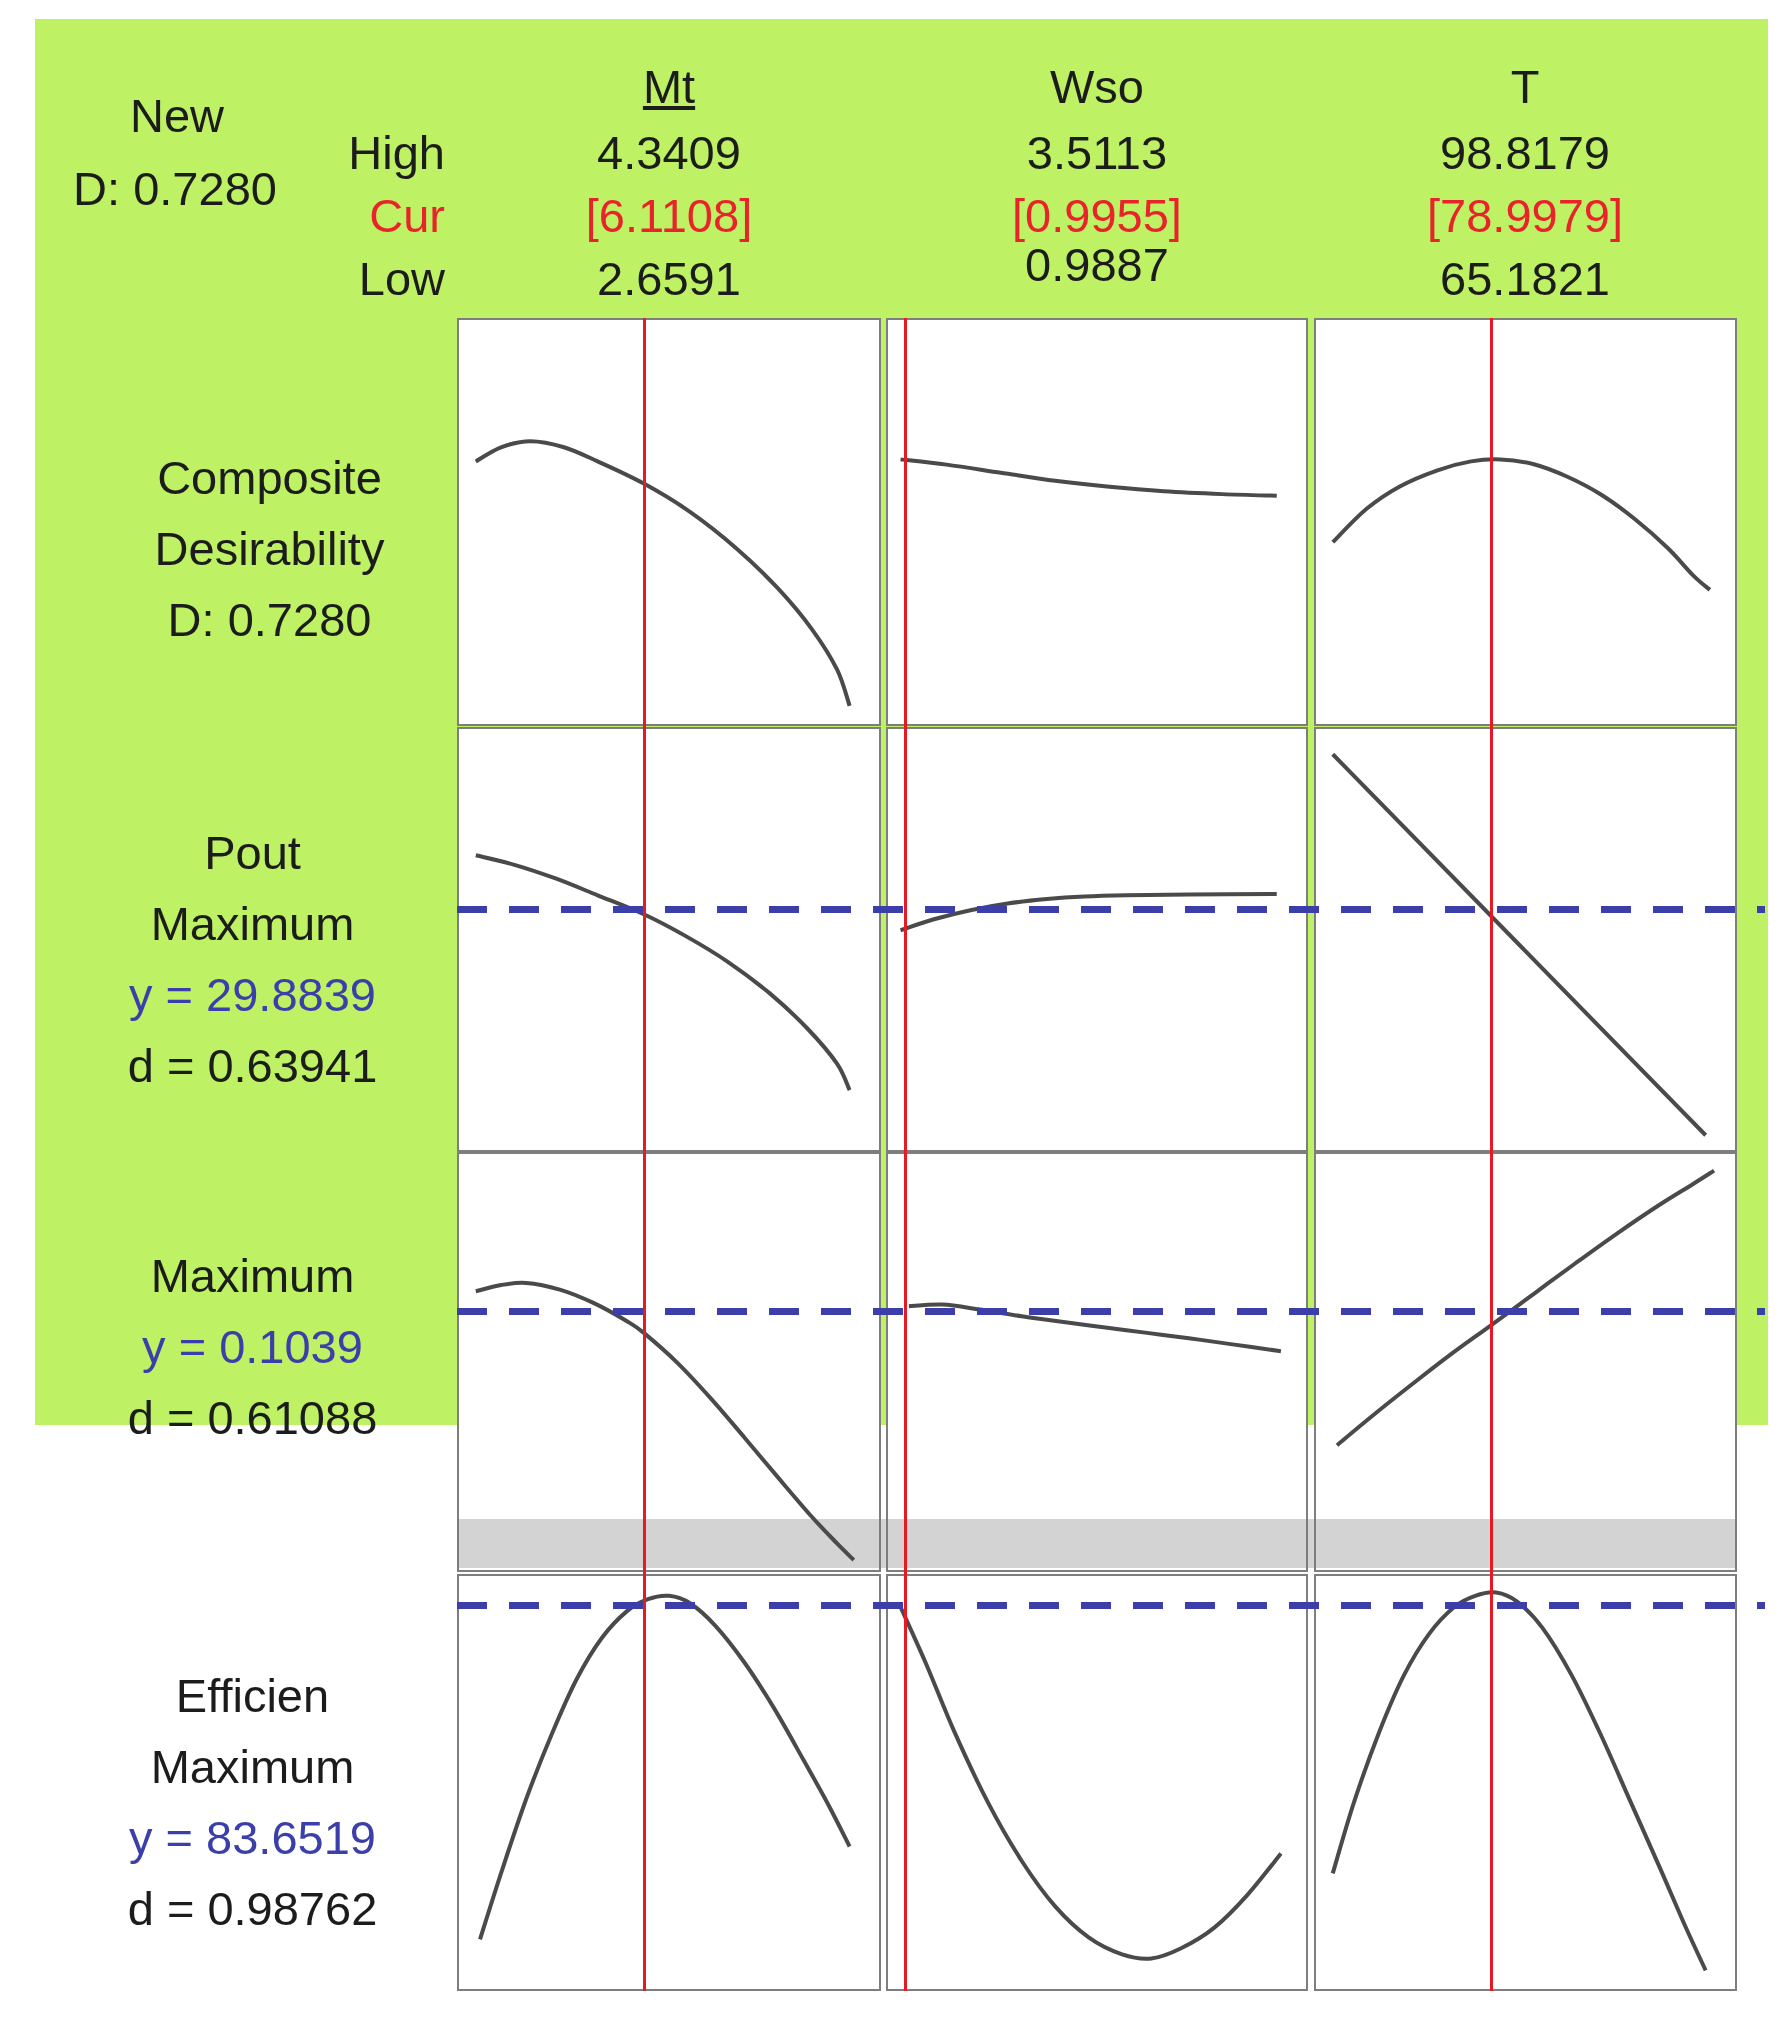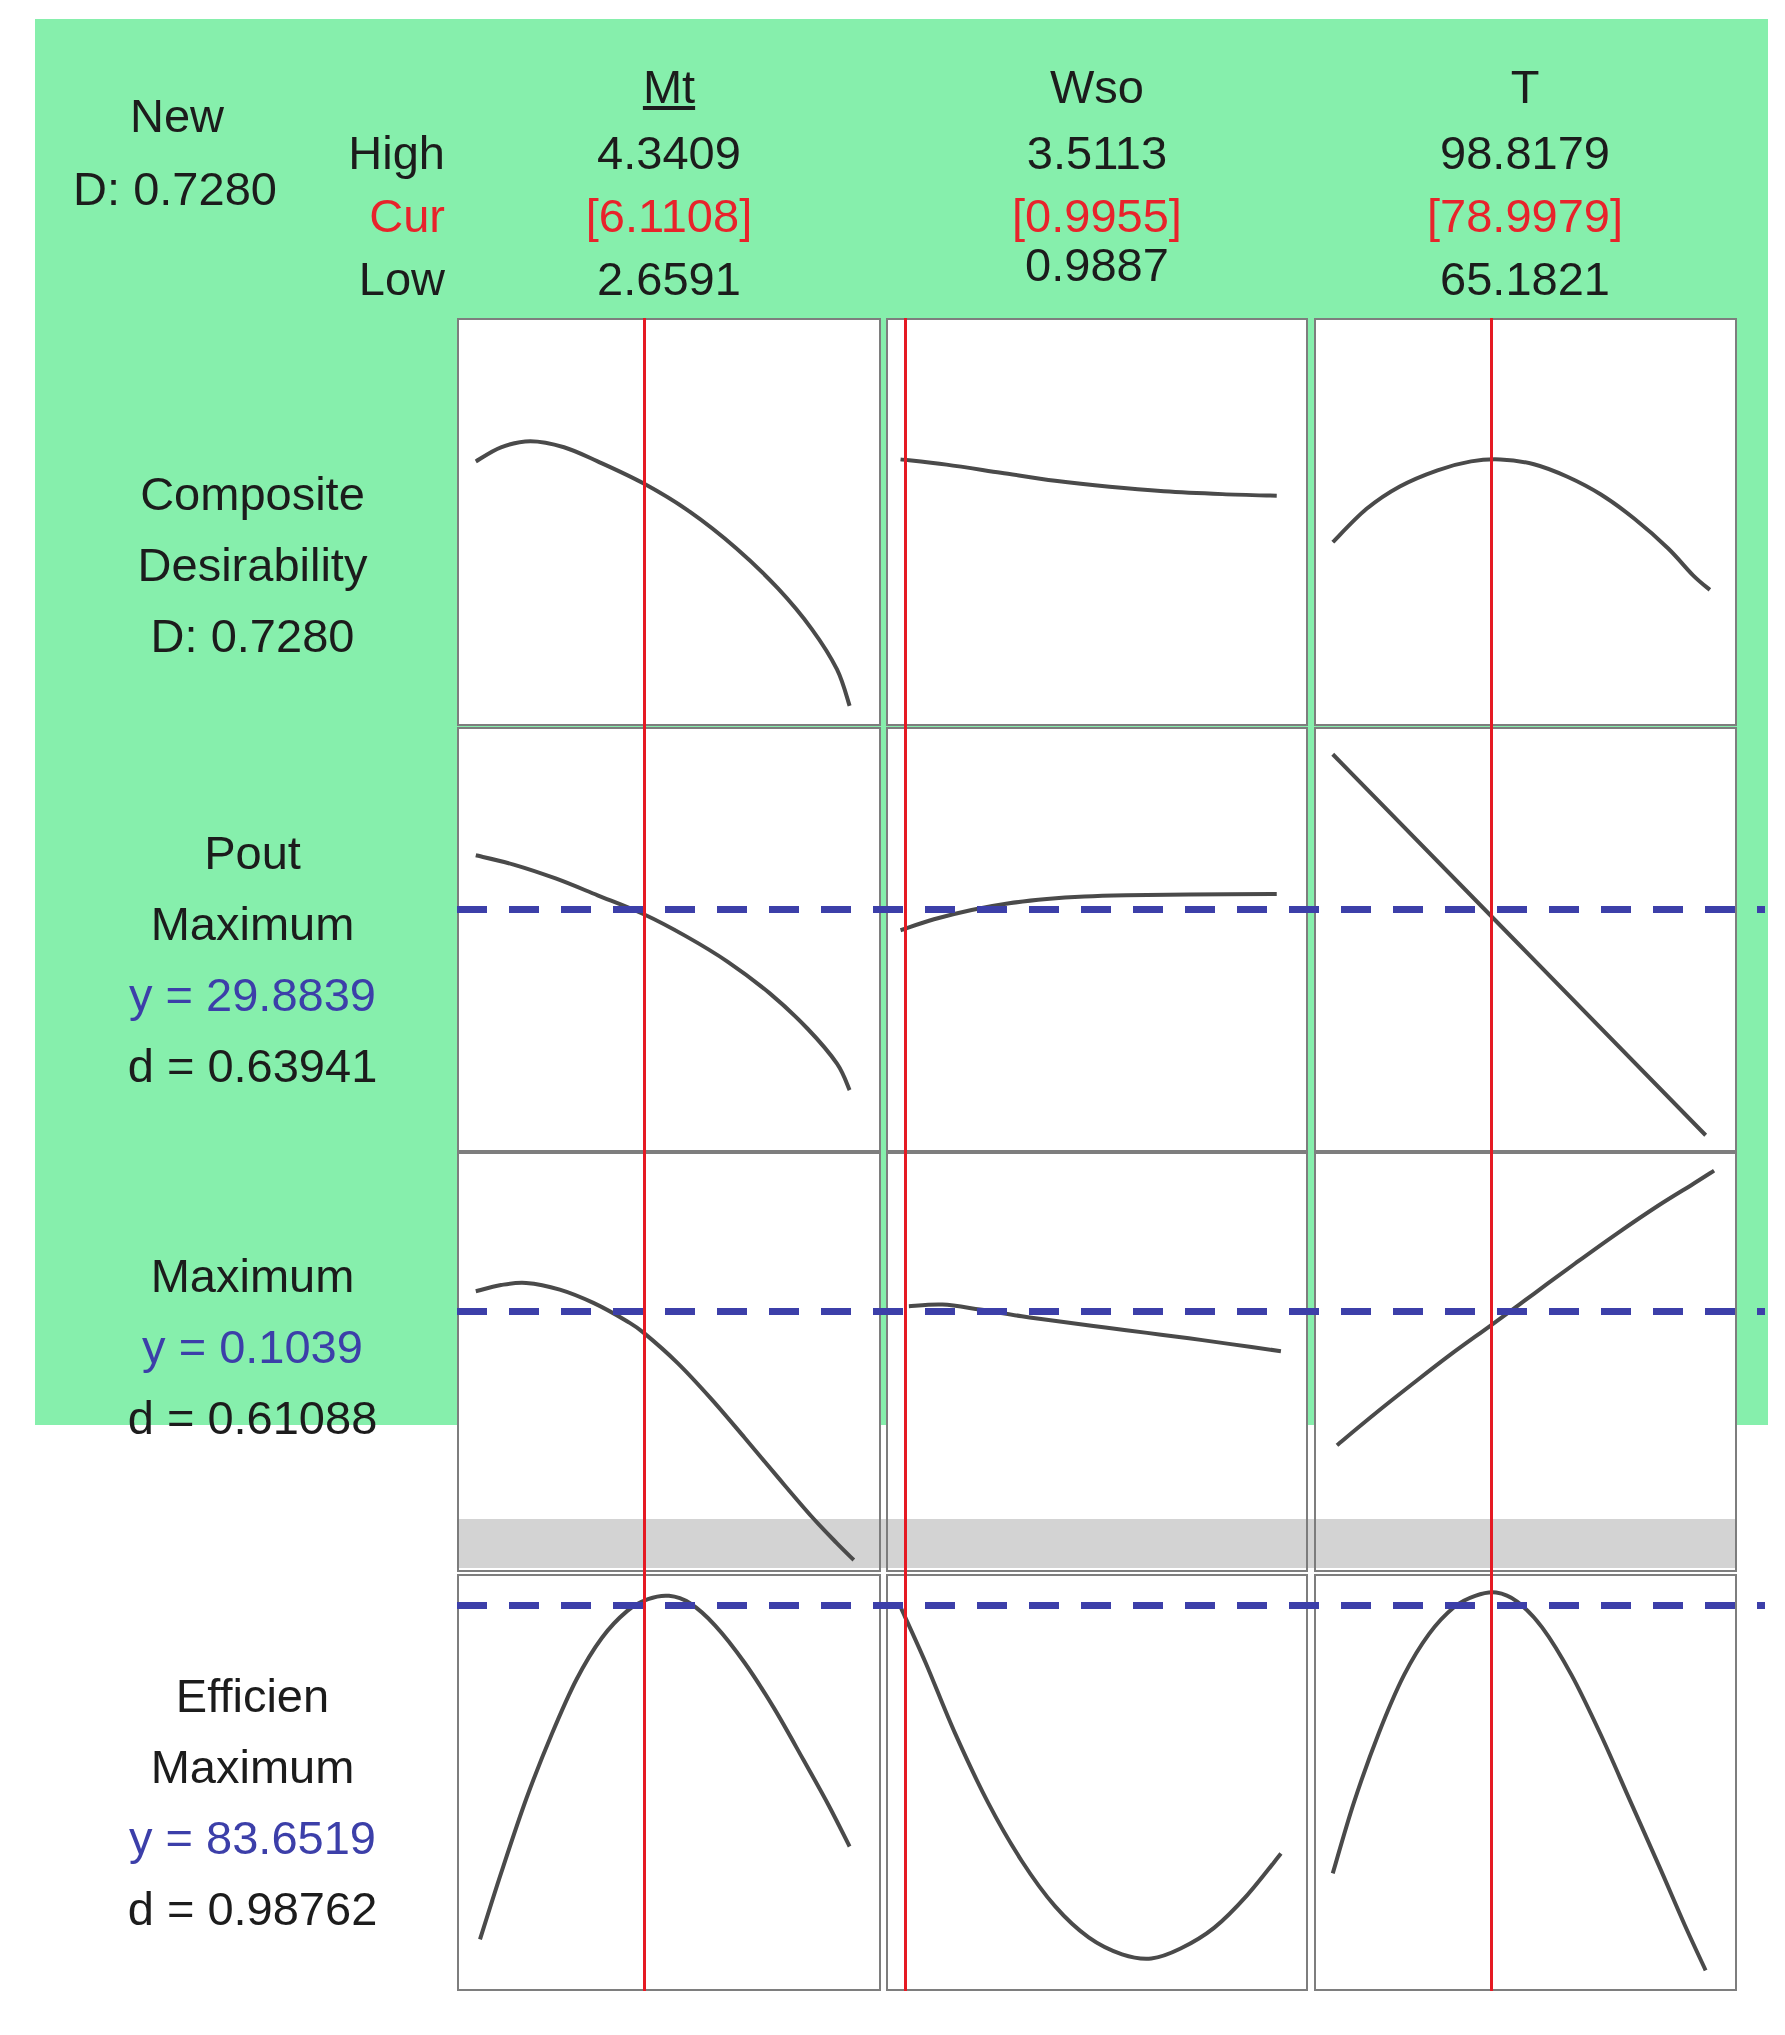--- a/index.html
+++ b/index.html
@@ -1,18 +1,18 @@
 <!DOCTYPE html>
 <html style="font-size:10px"><head>
 <meta charset="utf-8">
 <style>
   html,body{margin:0;padding:0;background:#ffffff;}
   #stage{position:absolute;top:0;left:0;width:1785px;height:2035px;background:#ffffff;
          font-family:"Liberation Sans", sans-serif;color:#1c1c1c;}
-  #panel{position:absolute;left:35px;top:19px;width:1733px;height:1406px;background:#86efac;}
+  #panel{position:absolute;left:35px;top:19px;width:1733px;height:1406px;background:#bef264;}
   .txt{position:absolute;font-size:47px;line-height:58px;white-space:nowrap;color:#1c1c1c;}
   .ctr{transform:translateX(-50%);}
   .rgt{transform:translateX(-100%);margin-left:32px;}
   .red-txt{color:#e8232b;}
   .blue-txt{color:#3c3fa9;}
   .rowlabel{position:absolute;left:0;width:435px;text-align:center;font-size:47px;line-height:71px;}
   .rowlabel div{white-space:nowrap;}
   .cell{position:absolute;background:#ffffff;border:2.5px solid #7e7e7e;box-sizing:border-box;}
   .cell svg{position:absolute;left:0;top:0;width:100%;height:100%;z-index:2;}
   .gray-band{position:absolute;background:rgba(120,120,120,0.33);z-index:1;}
@@ -41,21 +41,21 @@
     <div class="txt ctr" style="left:1062px;top:39px;">Wso</div>
     <div class="txt ctr" style="left:1062px;top:105px;">3.5113</div>
     <div class="txt ctr red-txt" style="left:1062px;top:168px;">[0.9955]</div>
     <div class="txt ctr" style="left:1062px;top:217px;">0.9887</div>
 
     <div class="txt ctr" style="left:1490px;top:39px;">T</div>
     <div class="txt ctr" style="left:1490px;top:105px;">98.8179</div>
     <div class="txt ctr red-txt" style="left:1490px;top:168px;">[78.9979]</div>
     <div class="txt ctr" style="left:1490px;top:231px;">65.1821</div>
 
-    <div class="rowlabel" style="top:439px;">
+    <div class="rowlabel" style="top:423px;padding-left:17px;">
       <div>Composite</div>
       <div>Desirability</div>
       <div>D: 0.7280</div>
     </div>
     <div class="rowlabel" style="top:798px;">
       <div>Pout</div>
       <div>Maximum</div>
       <div class="blue-txt">y = 29.8839</div>
       <div>d = 0.63941</div>
     </div>

